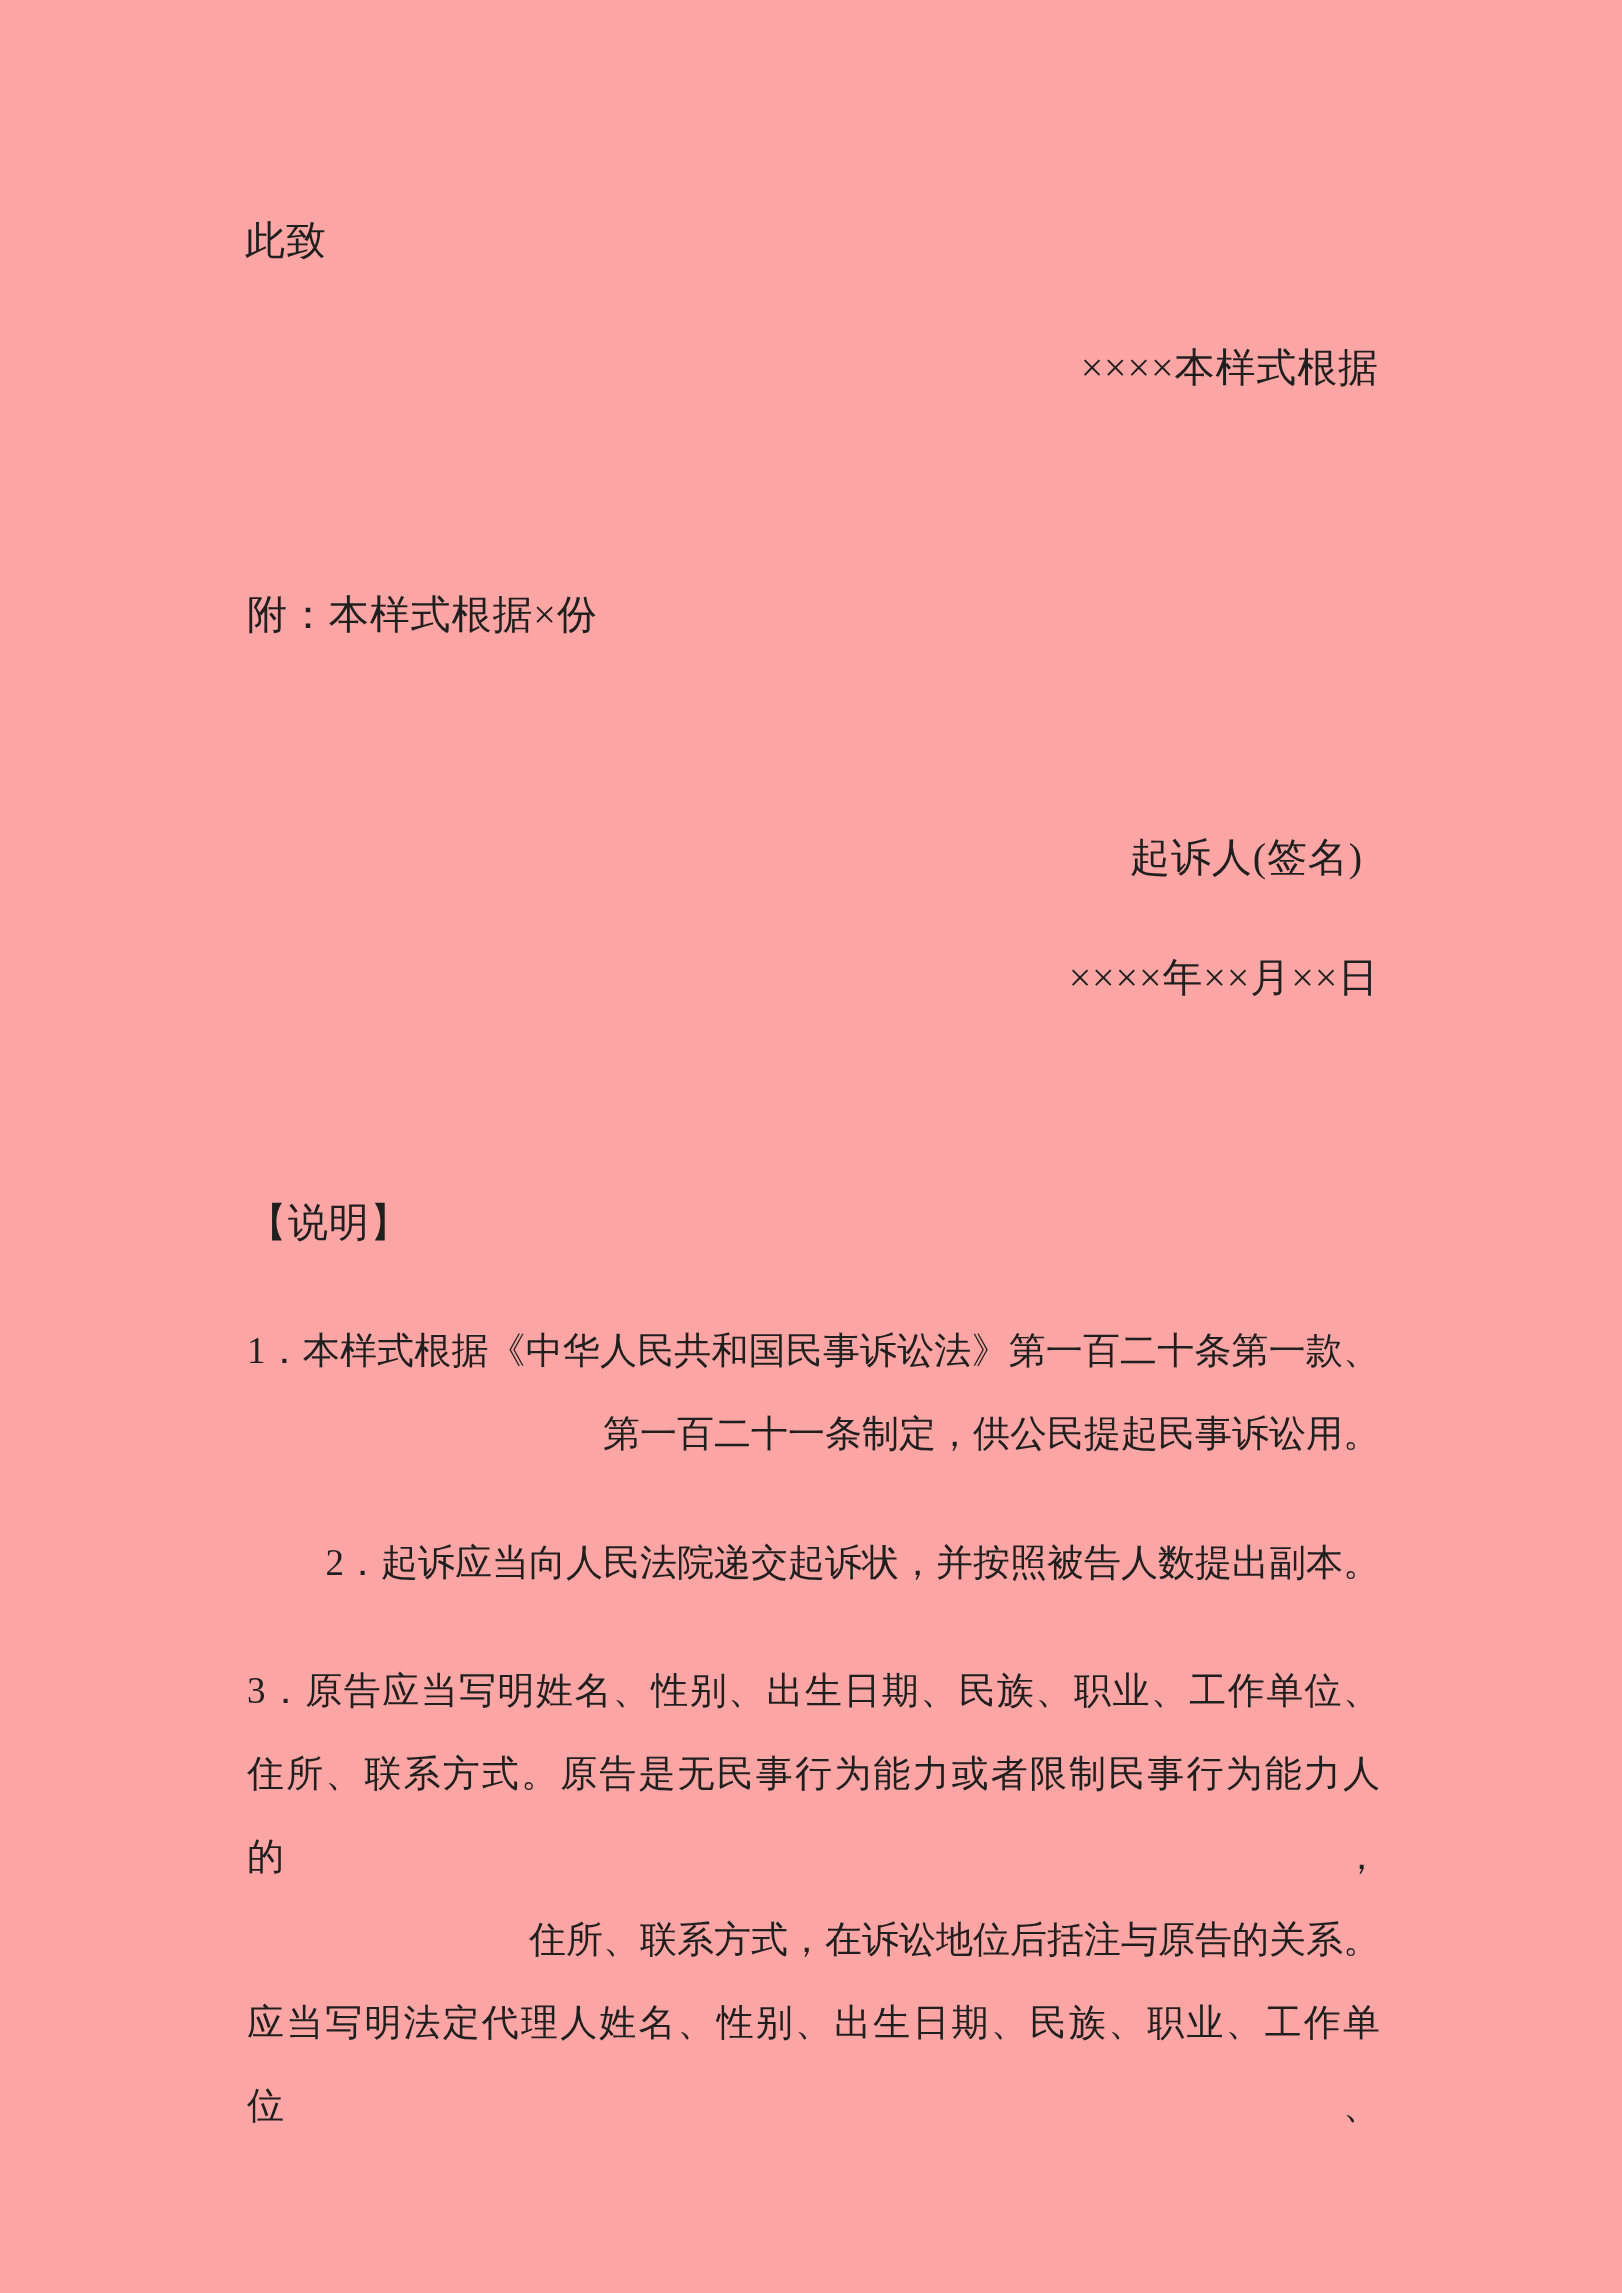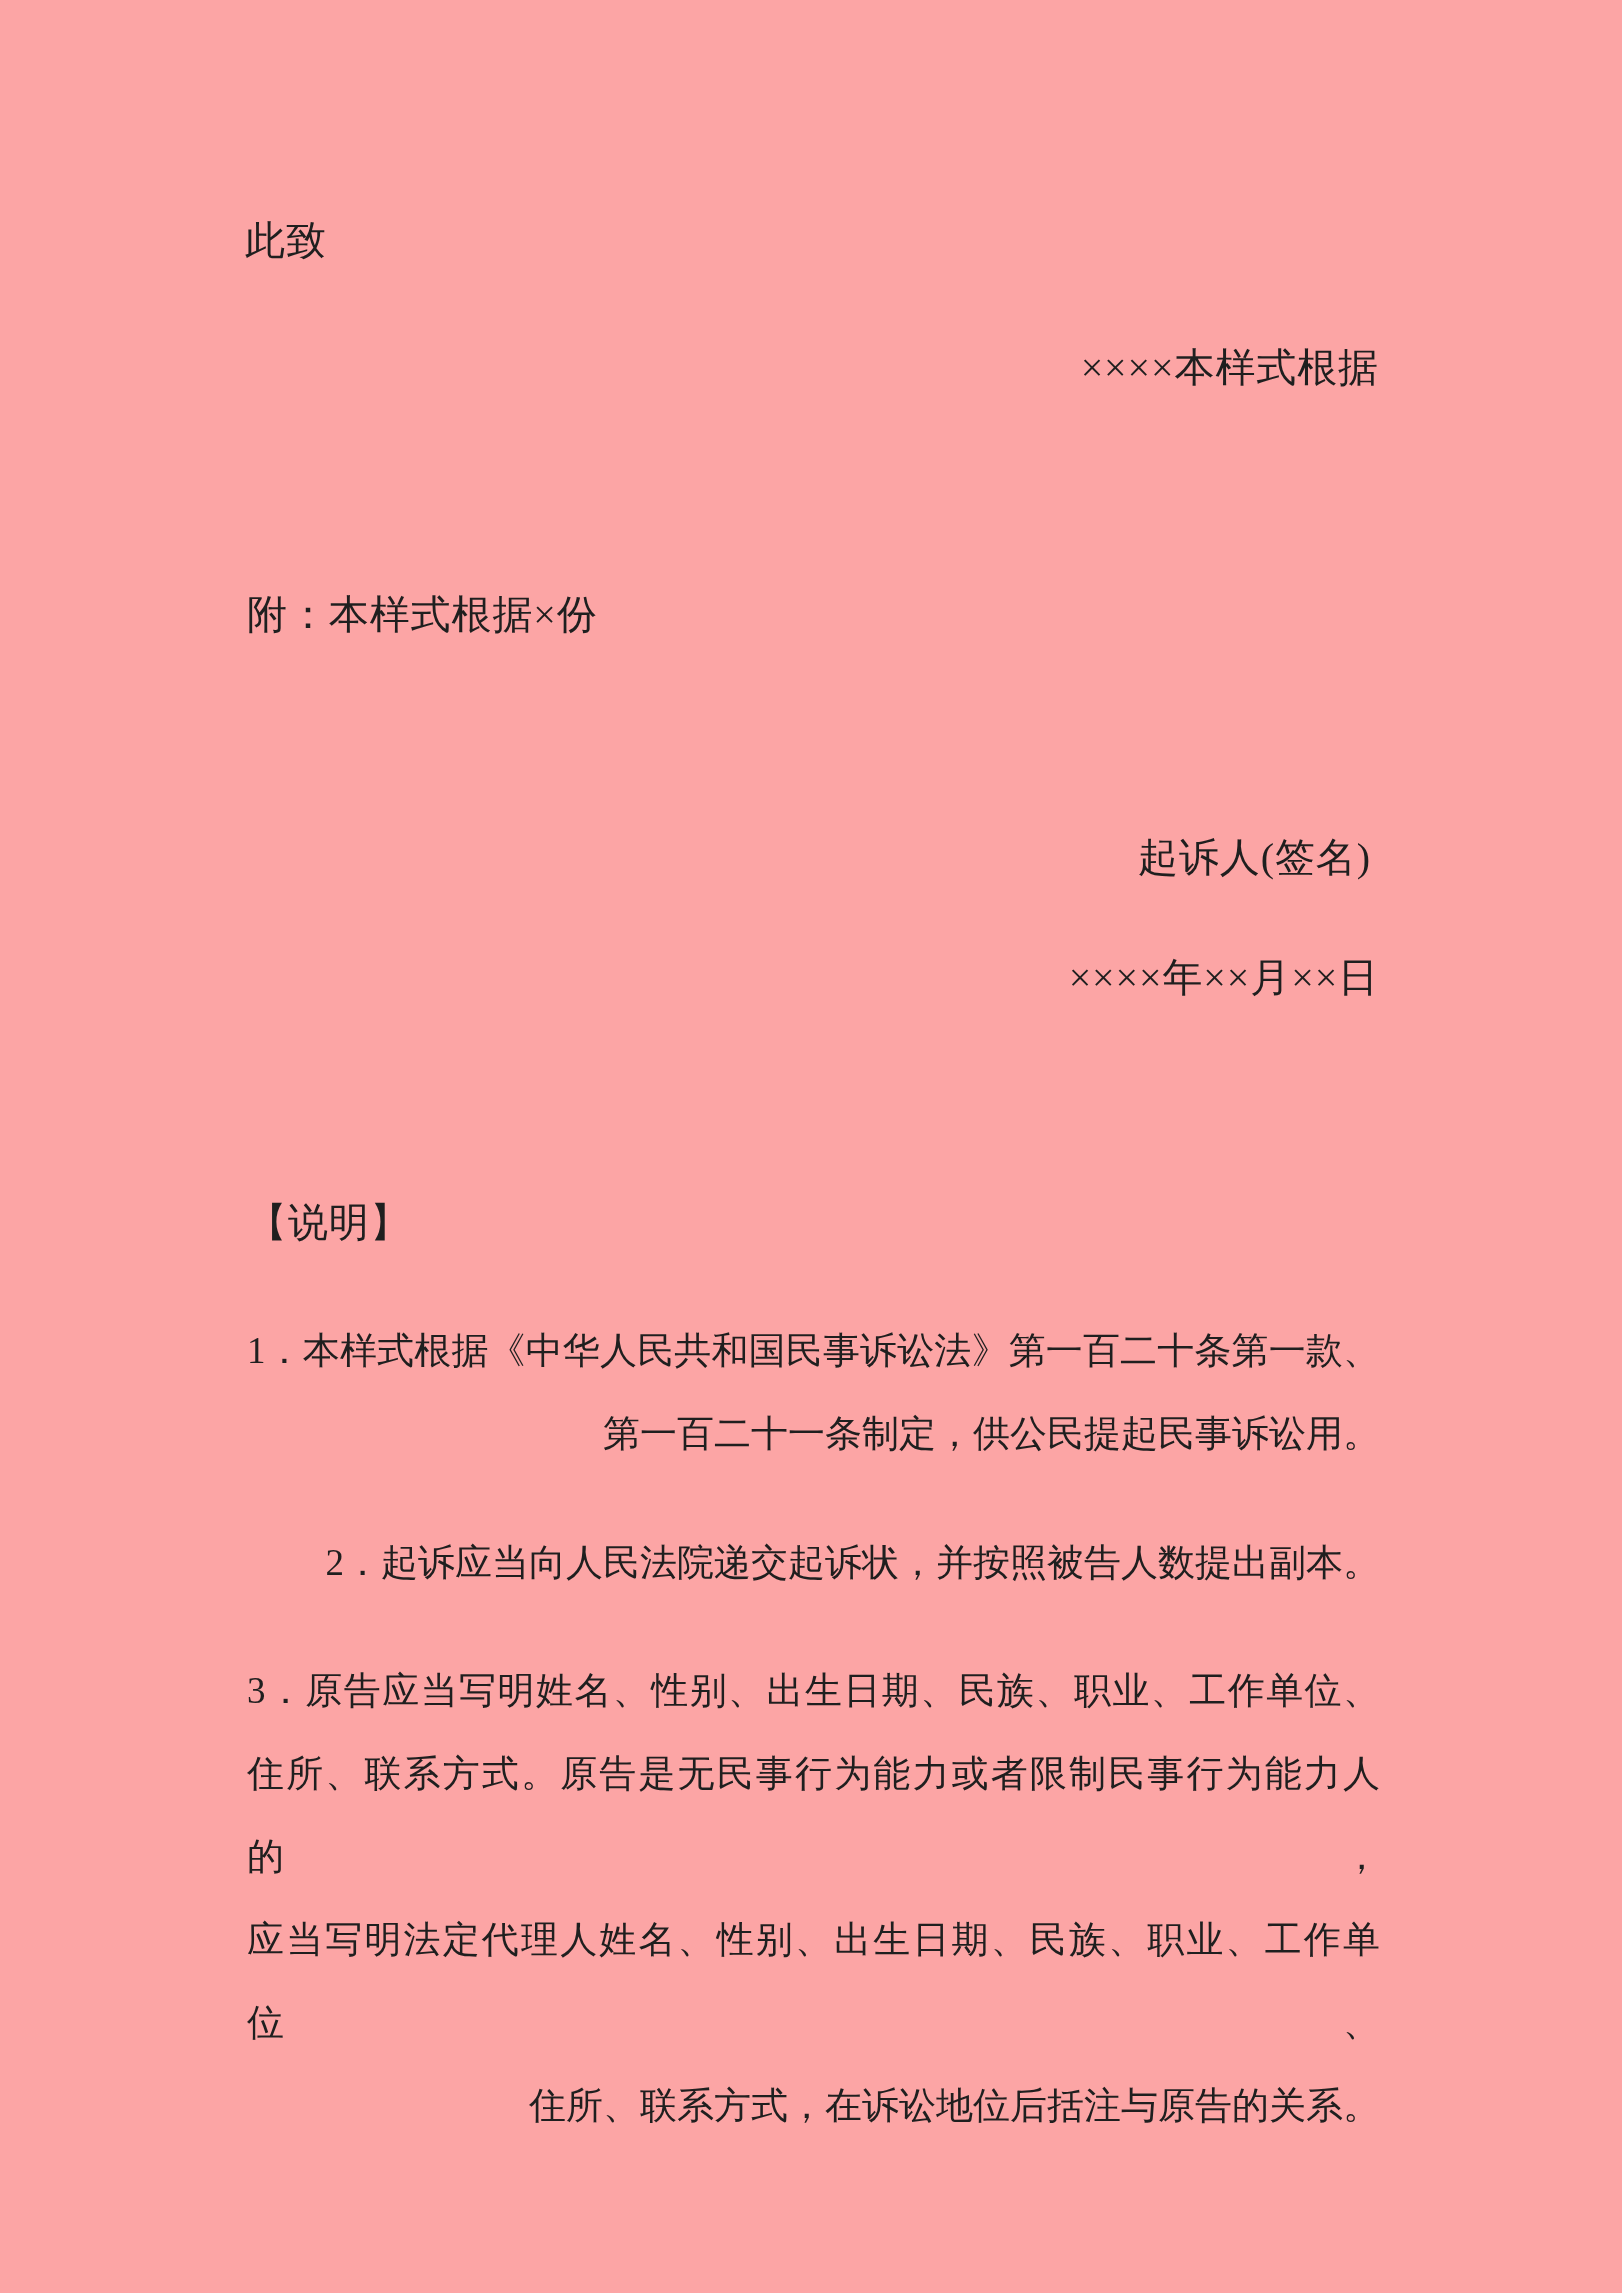--- a/index.html
+++ b/index.html
@@ -19,21 +19,21 @@
   .line {
     position: absolute;
     font-size: 40px;
     line-height: 1.1;
     white-space: nowrap;
     letter-spacing: 0.9px;
   }
   .salute        { left: 245px;  top: 219px; }
   .court         { right: 244px; top: 346px; }
   .attach        { left: 247px;  top: 593px; }
-  .signer        { right: 252px; top: 836px; text-align: center; }
+  .signer        { right: 260px; top: 836px; text-align: center; }
   .date          { right: 244px; top: 956px; }
   .notes-heading { left: 247px;  top: 1201px; font-weight: normal; }
   .para {
     position: absolute;
     left: 247px;
     width: 1133px;
     font-size: 37px;
     line-height: 83px;
   }
   .para-1 { top: 1309px; }
@@ -70,18 +70,18 @@
     <div class="pline">第一百二十一条制定，供公民提起民事诉讼用。</div>
   </div>
 
   <div class="para para-2">
     <div class="pline">2．起诉应当向人民法院递交起诉状，并按照被告人数提出副本。</div>
   </div>
 
   <div class="para para-3">
     <div class="pline fill">3．原告应当写明姓名、性别、出生日期、民族、职业、工作单位、</div>
     <div class="pline fill">住所、联系方式。原告是无民事行为能力或者限制民事行为能力人的，</div>
+    <div class="pline">住所、联系方式，在诉讼地位后括注与原告的关系。</div>
     <div class="pline fill">应当写明法定代理人姓名、性别、出生日期、民族、职业、工作单位、</div>
-    <div class="pline">住所、联系方式，在诉讼地位后括注与原告的关系。</div>
   </div>
 
 </div>
 
 
 </body></html>

